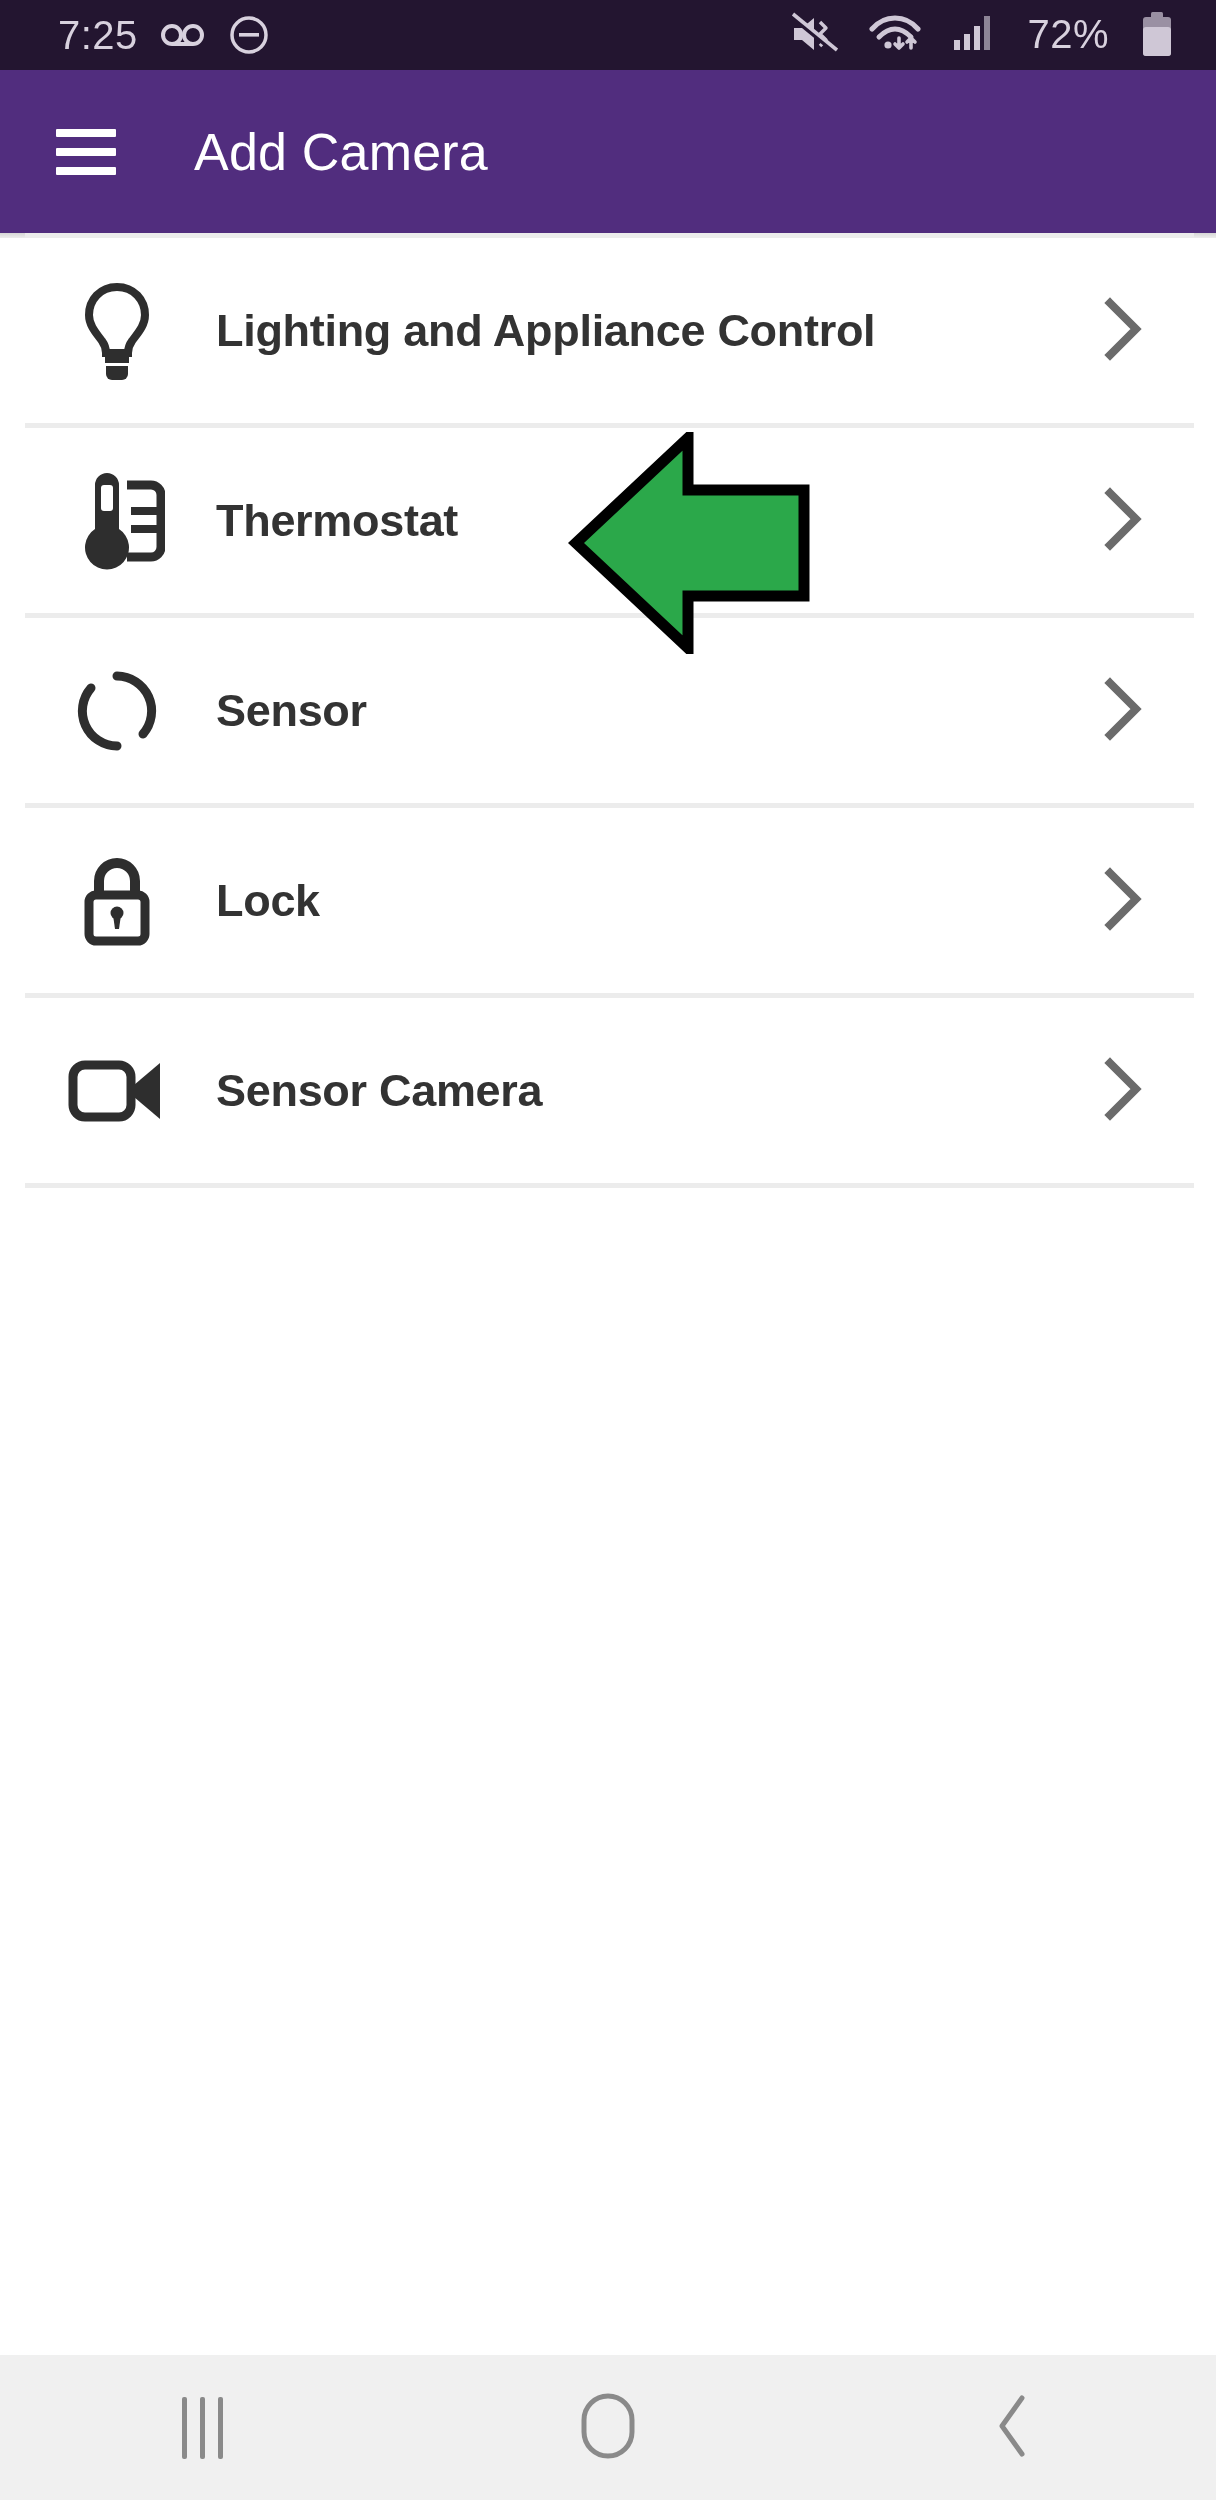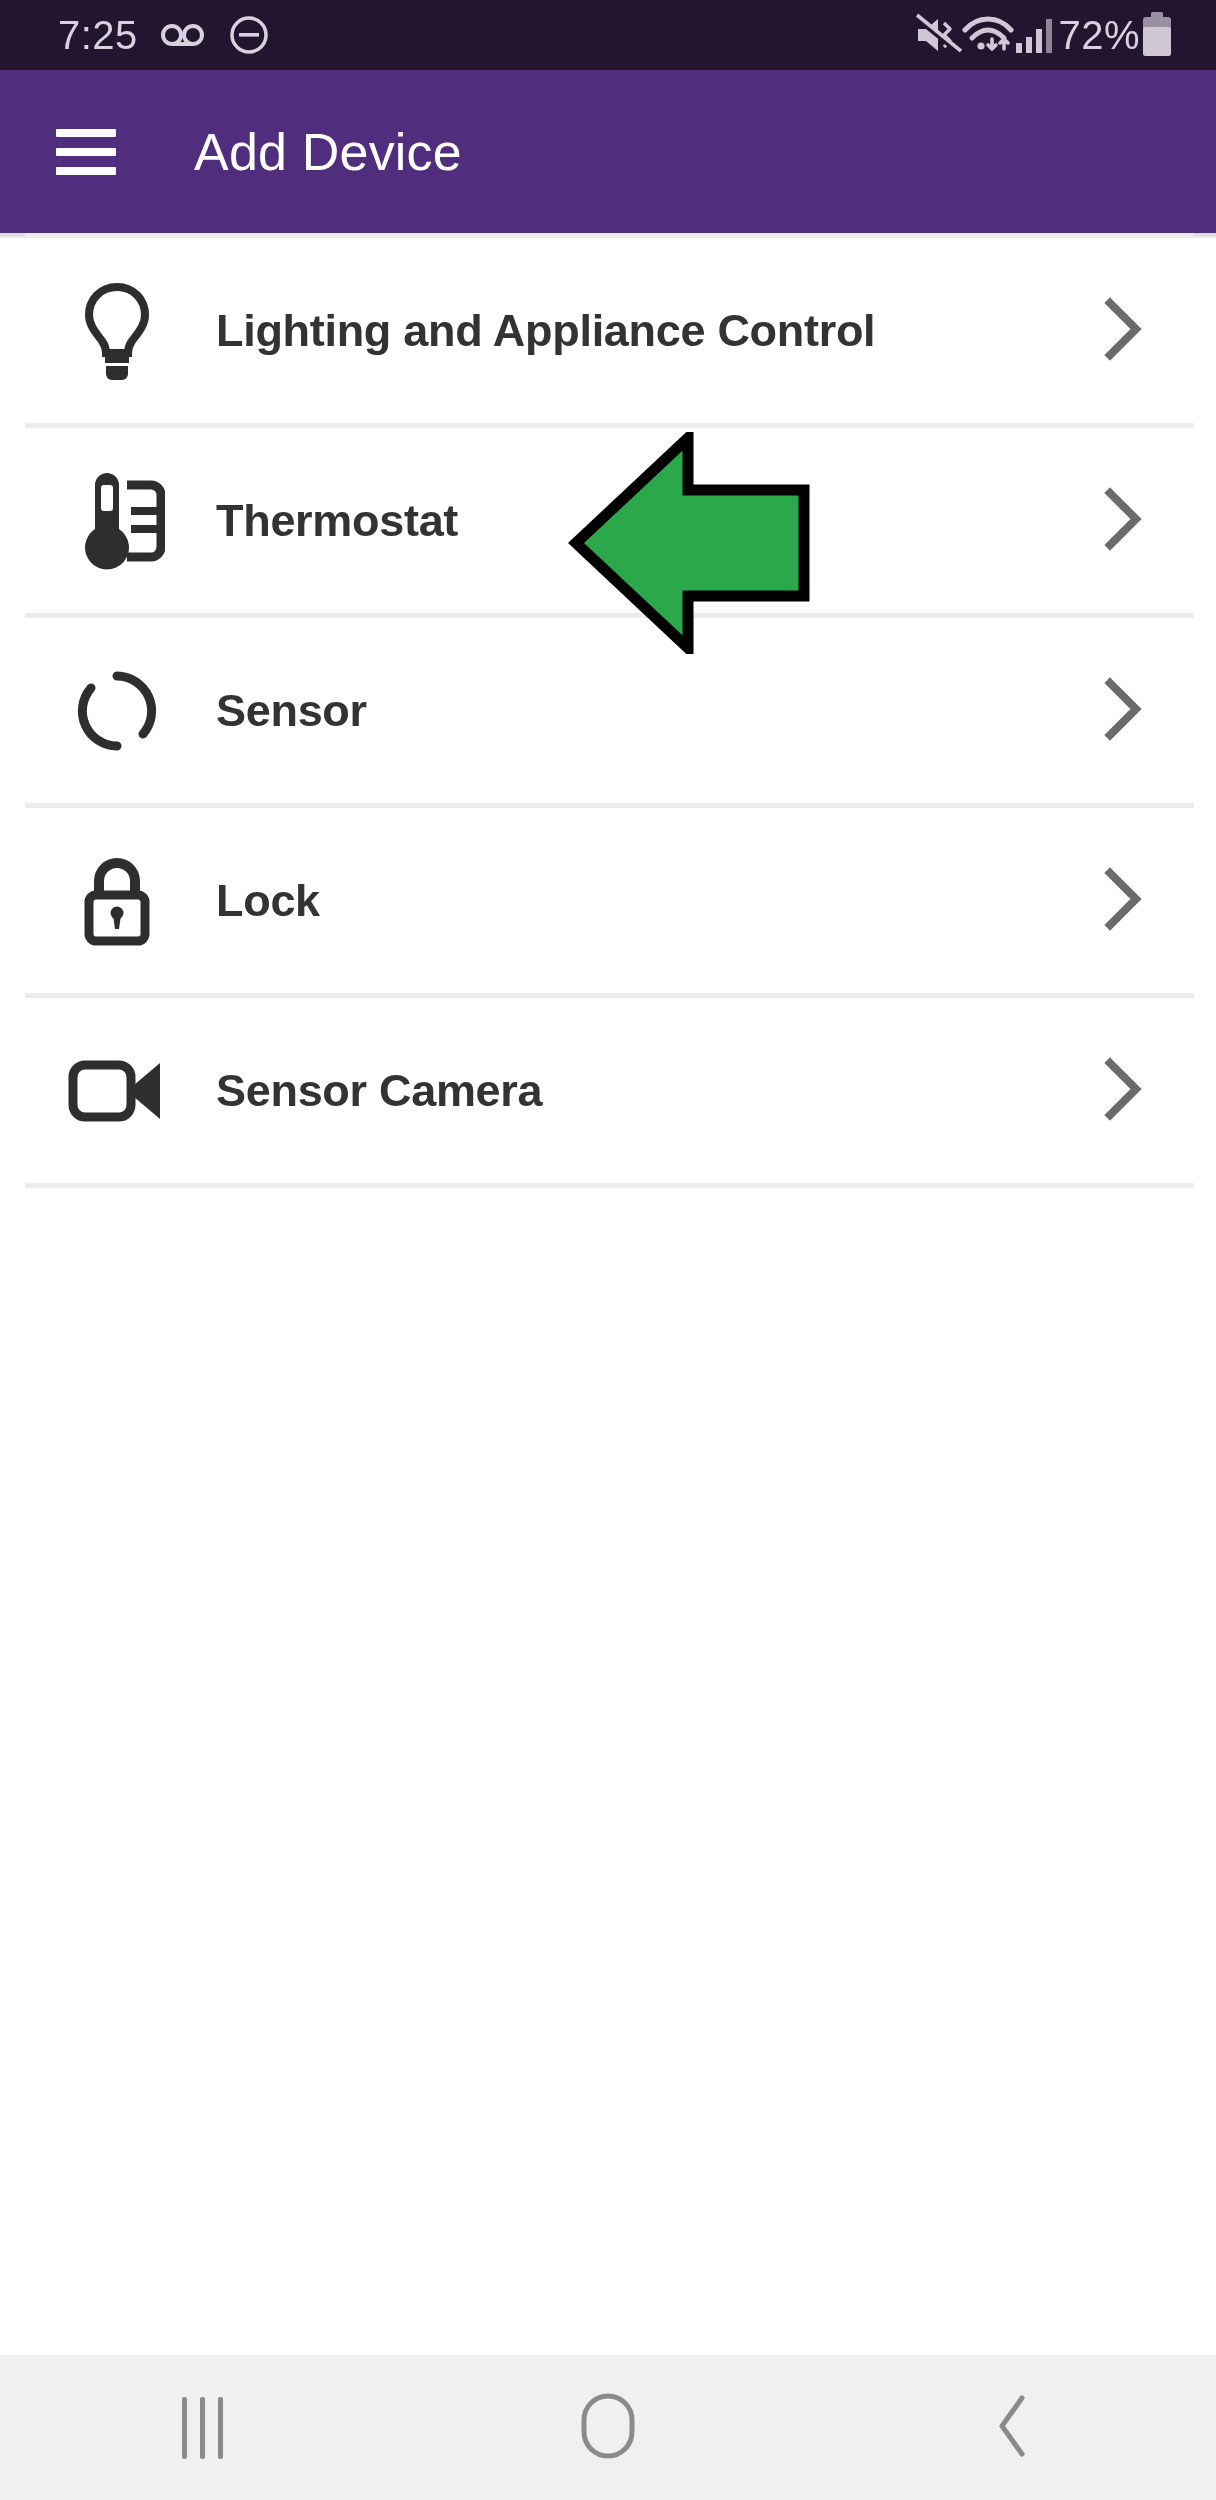--- a/index.html
+++ b/index.html
@@ -13,21 +13,21 @@
 
   
   .statusbar {
     position:absolute; top:0; left:0; width:1216px; height:70px;
     background:#231530;
     display:flex; align-items:center;
     color:#d6cedd;
   }
   .sb-left { display:flex; align-items:center; margin-left:58px; gap:22px; }
   .sb-time { font-size:40px; font-weight:400; letter-spacing:0.5px; color:#d8d1de; }
-  .sb-right { position:absolute; right:42px; display:flex; align-items:center; gap:0; }
+  .sb-right { position:absolute; right:42px; display:flex; gap:31px; }
   .sb-pct { font-size:40px; color:#d8d1de; letter-spacing:0.5px; }
   .icon-svg { display:block; }
 
   
   .appbar {
     position:absolute; top:70px; left:0; width:1216px; height:163px;
     background:#512d7e;
     display:flex; align-items:center;
   }
   .appbar::after {
@@ -131,21 +131,21 @@
       </span>
     </div>
   </div>
 
   <div class="appbar">
     <div class="hamburger">
       <span></span>
       <span></span>
       <span></span>
     </div>
-    <div class="appbar-title">Add Device</div>
+    <div class="appbar-title">Add Camera</div>
   </div>
 
   <div class="list">
 
     <div class="divider"></div>
 
     <div class="row">
       <div class="row-icon">
         <svg width="78" height="100" viewBox="0 0 78 100">
           <path d="M39 6 C22 6 11 19 11 34 C11 45 19 53 24 60 C27 64 28 68 28 72 h22 c0-4 1-8 4-12 5-7 13-15 13-26 C67 19 56 6 39 6 Z" fill="none" stroke="#2e2e2e" stroke-width="8"></path>

